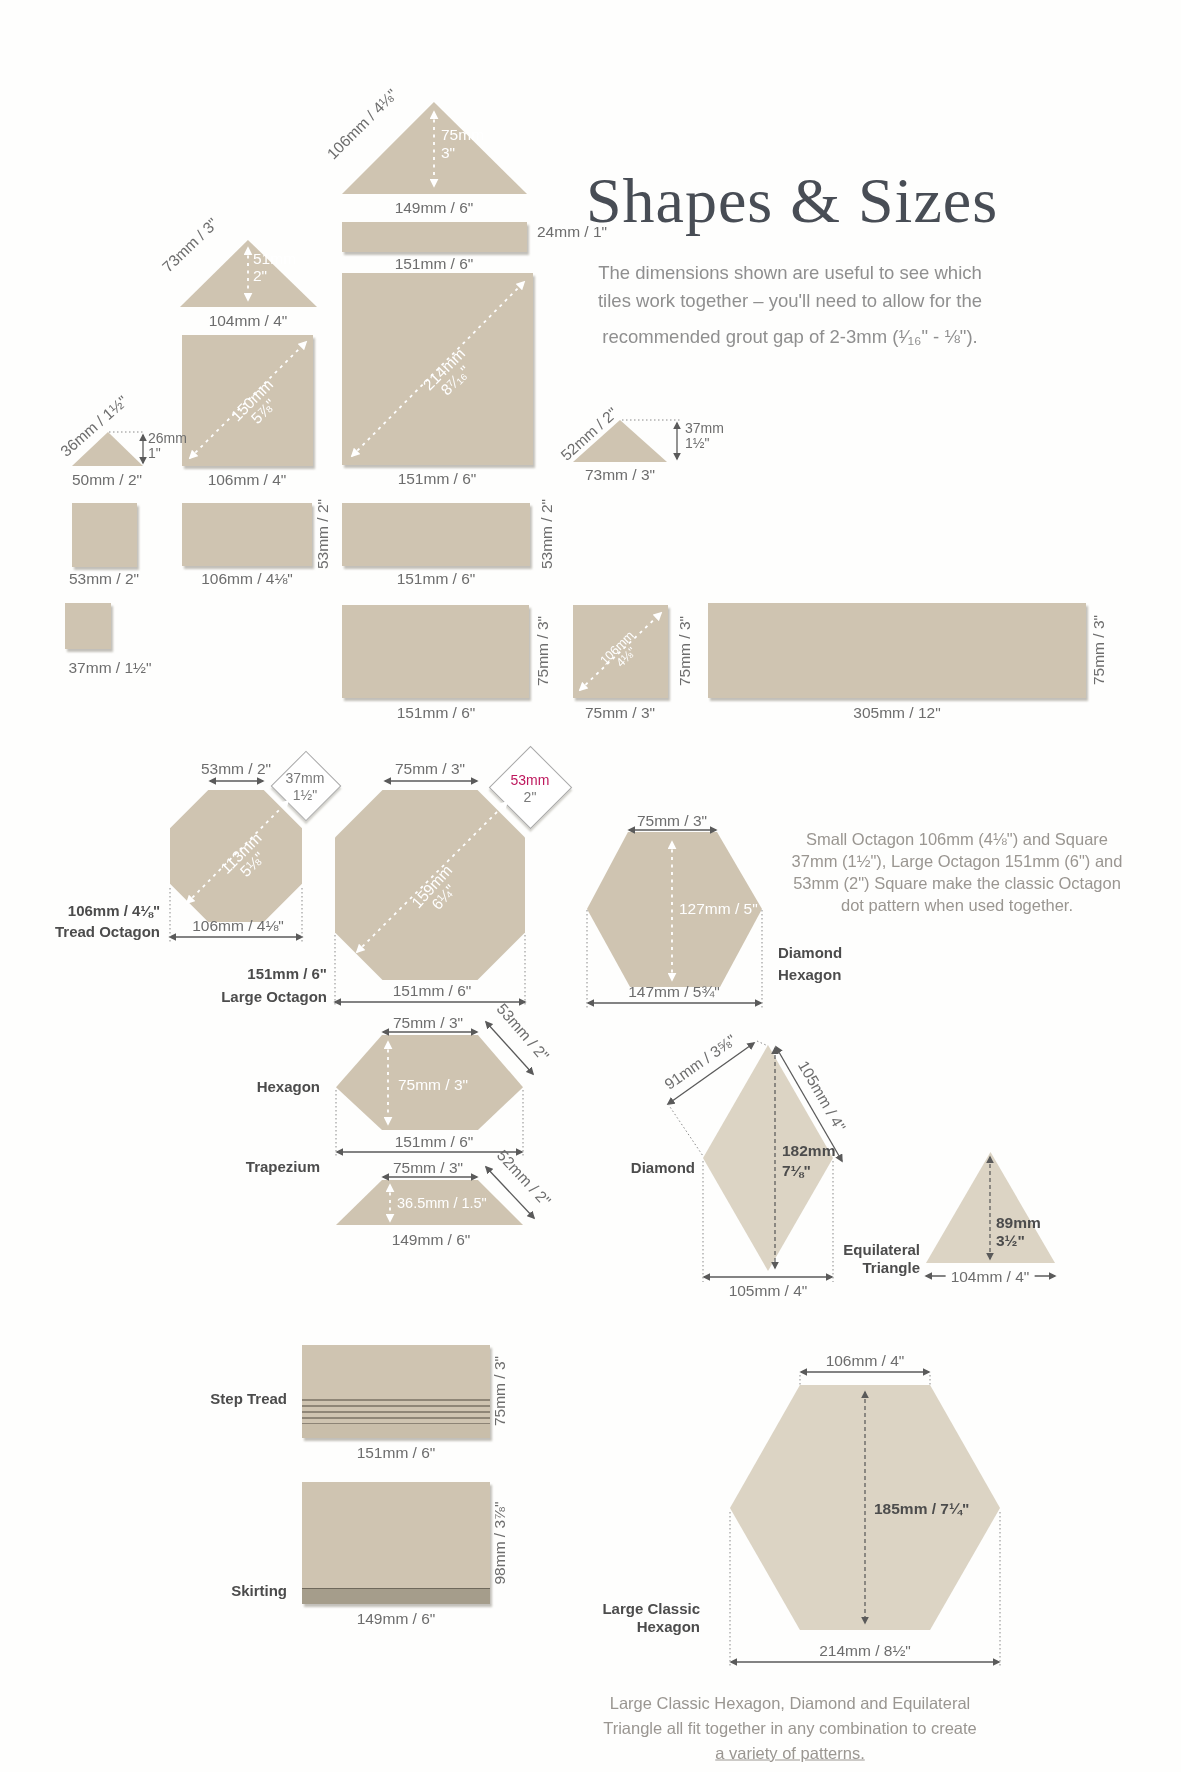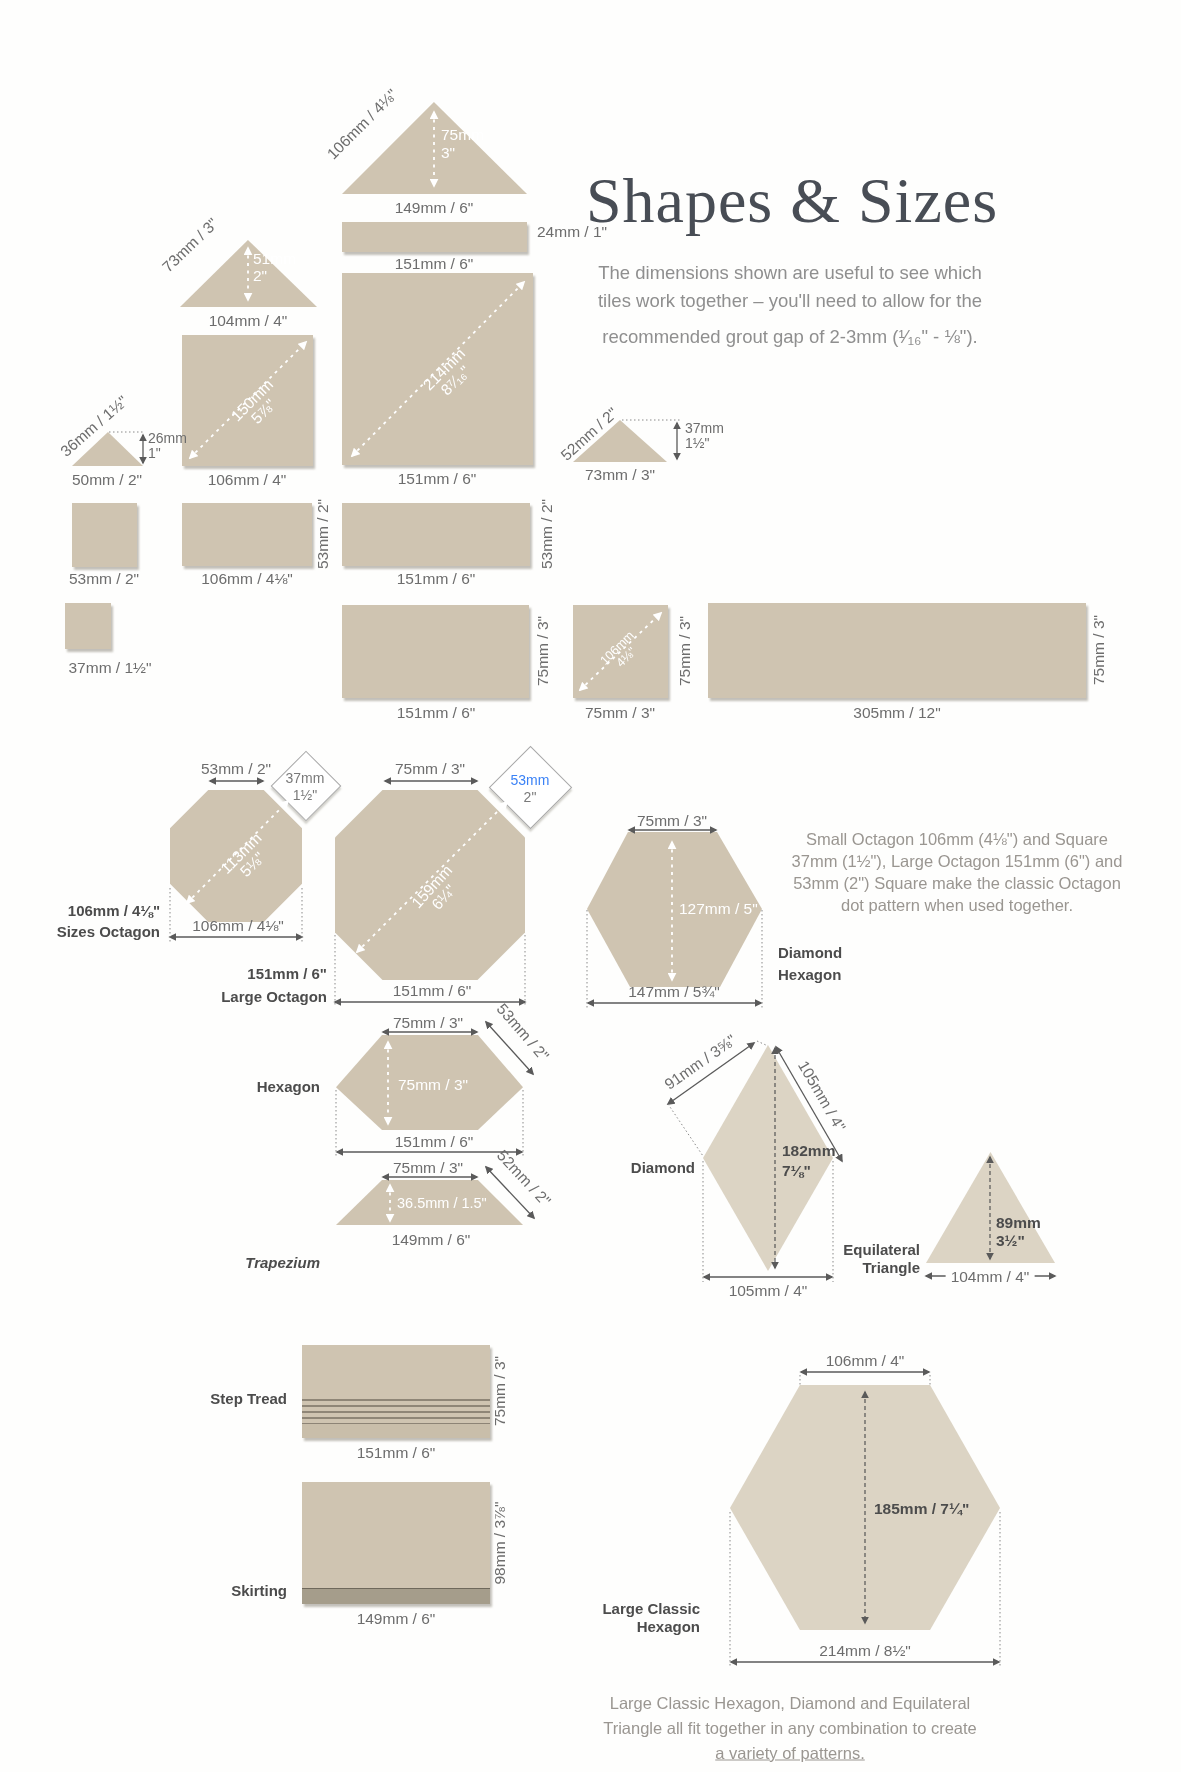--- a/index.html
+++ b/index.html
@@ -203,24 +203,24 @@
 
   <div class="lbl" style="left:236px;top:768px;">53mm / 2"</div>
   <div class="lbl sm" style="left:305px;top:778px;color:#7a7a7a;">37mm</div>
   <div class="lbl sm" style="left:305px;top:795px;color:#7a7a7a;">1½"</div>
   <div class="lbl lw diag2" style="left:247px;top:859px;transform:translate(-50%,-50%) rotate(-45deg);">
     <span style="display:block;">113mm</span>
     <span style="display:block;">5⅛"</span>
   </div>
   <div class="lbl" style="left:238px;top:925px;">106mm / 4⅛"</div>
   <div class="lbl lr lb" style="left:160px;top:910px;">106mm / 4⅛"</div>
-  <div class="lbl lr lb" style="left:160px;top:931px;">Sizes Octagon</div>
+  <div class="lbl lr lb" style="left:160px;top:931px;">Tread Octagon</div>
 
   <div class="lbl" style="left:430px;top:768px;">75mm / 3"</div>
-  <div class="lbl sm" style="left:530px;top:780px;color:#3b82f6;">53mm</div>
+  <div class="lbl sm" style="left:530px;top:780px;color:#be185d;">53mm</div>
   <div class="lbl sm" style="left:530px;top:797px;color:#7a7a7a;">2"</div>
   <div class="lbl lw diag2" style="left:438px;top:892px;transform:translate(-50%,-50%) rotate(-48deg);">
     <span style="display:block;">159mm</span>
     <span style="display:block;">6¼"</span>
   </div>
   <div class="lbl" style="left:432px;top:990px;">151mm / 6"</div>
   <div class="lbl lr lb" style="left:327px;top:973px;">151mm / 6"</div>
   <div class="lbl lr lb" style="left:327px;top:996px;">Large Octagon</div>
 
   <div class="lbl" style="left:672px;top:820px;">75mm / 3"</div>
@@ -237,21 +237,21 @@
   <div class="lbl" style="left:428px;top:1022px;">75mm / 3"</div>
   <div class="lbl" style="left:523px;top:1032px;transform:translate(-50%,-50%) rotate(49deg);">53mm / 2"</div>
   <div class="lbl lw" style="left:433px;top:1084px;">75mm / 3"</div>
   <div class="lbl" style="left:434px;top:1141px;">151mm / 6"</div>
   <div class="lbl lr lb" style="left:320px;top:1086px;">Hexagon</div>
 
   <div class="lbl" style="left:428px;top:1167px;">75mm / 3"</div>
   <div class="lbl" style="left:524px;top:1178px;transform:translate(-50%,-50%) rotate(47deg);">52mm / 2"</div>
   <div class="lbl ll lw" style="left:397px;top:1203px;font-size:14.5px;">36.5mm / 1.5"</div>
   <div class="lbl" style="left:431px;top:1239px;">149mm / 6"</div>
-  <div class="lbl lr lb" style="left:320px;top:1262px;font-style:italic;">Trapezium</div>
+  <div class="lbl lr lb" style="left:320px;top:1166px;">Trapezium</div>
 
   <div class="lbl" style="left:700px;top:1062px;transform:translate(-50%,-50%) rotate(-35deg);">91mm / 3⅝"</div>
   <div class="lbl" style="left:822px;top:1096px;transform:translate(-50%,-50%) rotate(60deg);">105mm / 4"</div>
   <div class="lbl ll lsb" style="left:782px;top:1150px;">182mm</div>
   <div class="lbl ll lsb" style="left:782px;top:1170px;">7⅛"</div>
   <div class="lbl" style="left:768px;top:1290px;">105mm / 4"</div>
   <div class="lbl lr lb" style="left:695px;top:1167px;">Diamond</div>
 
   <div class="lbl ll lsb" style="left:996px;top:1222px;">89mm</div>
   <div class="lbl ll lsb" style="left:996px;top:1240px;">3½"</div>

